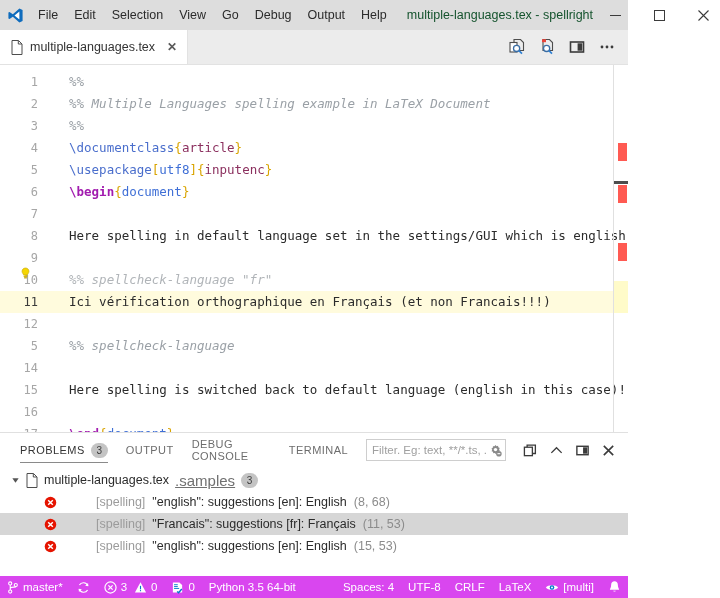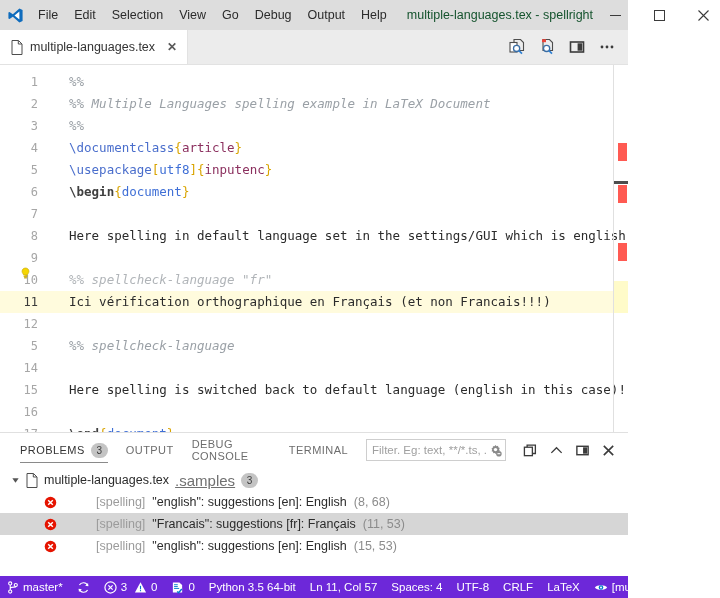--- a/index.html
+++ b/index.html
@@ -77,21 +77,21 @@
     color: #a6a6a6; font-size: 12px;
     font-family: "DejaVu Sans Mono", "Liberation Mono", monospace;
   }
   .code-line.highlight .gutter { color: #3b3b3b; }
   .code-txt { padding-left: 19px; position: relative; }
 
   
   .t-cmt   { color: #9aa0a6; font-style: italic; }
   .t-cmt-b { color: #b0b4b8; font-style: italic; }
   .t-cmd   { color: #4a6ecc; }
-  .t-cmd-b { color: #404040; font-weight: bold; }
+  .t-cmd-b { color: #a21caf; font-weight: bold; }
   .t-brace { color: #d9a400; }
   .t-brack { color: #d9a400; }
   .t-arg   { color: #8b2f5e; font-weight: normal; }
   .t-arg2  { color: #3f6fd6; }
   .t-txt   { color: #2b2b2b; }
 
   .squig {
     position: relative;
     background-repeat: repeat-x;
     background-position: left bottom;
@@ -160,21 +160,21 @@
     height: 22px; display: flex; align-items: center; gap: 7px;
     padding-left: 44px; font-size: 12.5px; color: #2b2b2b;
   }
   .prob-row.selected { background: #d6d6d6; }
   .prob-row .dim { color: #9b9b9b; margin-left: 32px; }
   .prob-row .loc { color: #8c8c8c; }
   .err-icon { width: 13px; height: 13px; flex: 0 0 13px; }
 
   
   .statusbar {
-    height: 22px; flex: 0 0 22px; background: #6d28d9; color: #ffffff;
+    height: 22px; flex: 0 0 22px; background: #d946ef; color: #ffffff;
     display: flex; align-items: center; font-size: 11.5px;
     user-select: none;
   }
   .sb-item { display: flex; align-items: center; gap: 4px; padding: 0 7px; height: 22px; white-space: nowrap; }
   .sb-right { margin-left: auto; display: flex; align-items: center; }
   .sb-ico { display: inline-flex; align-items: center; }
 </style>
 </head>
 <body>
 
@@ -452,23 +452,20 @@
         </svg>
       </span>
       <span>0</span>
     </div>
     <div class="sb-item">
       <span>Python 3.5 64-bit</span>
     </div>
 
     <div class="sb-right">
       <div class="sb-item">
-        <span>Ln 11, Col 57</span>
-      </div>
-      <div class="sb-item">
         <span>Spaces: 4</span>
       </div>
       <div class="sb-item">
         <span>UTF-8</span>
       </div>
       <div class="sb-item">
         <span>CRLF</span>
       </div>
       <div class="sb-item">
         <span>LaTeX</span>

